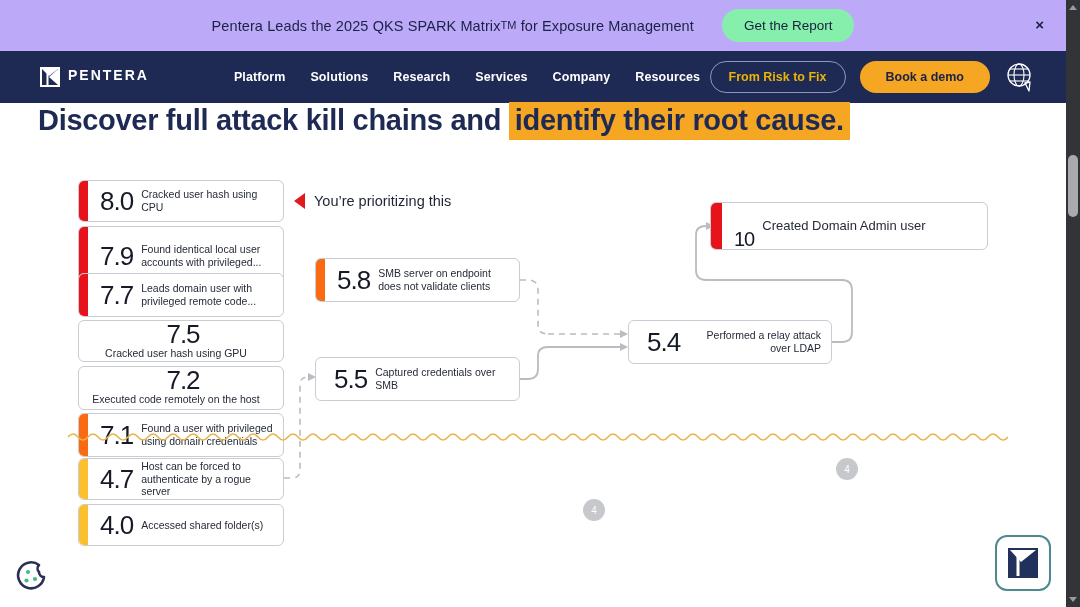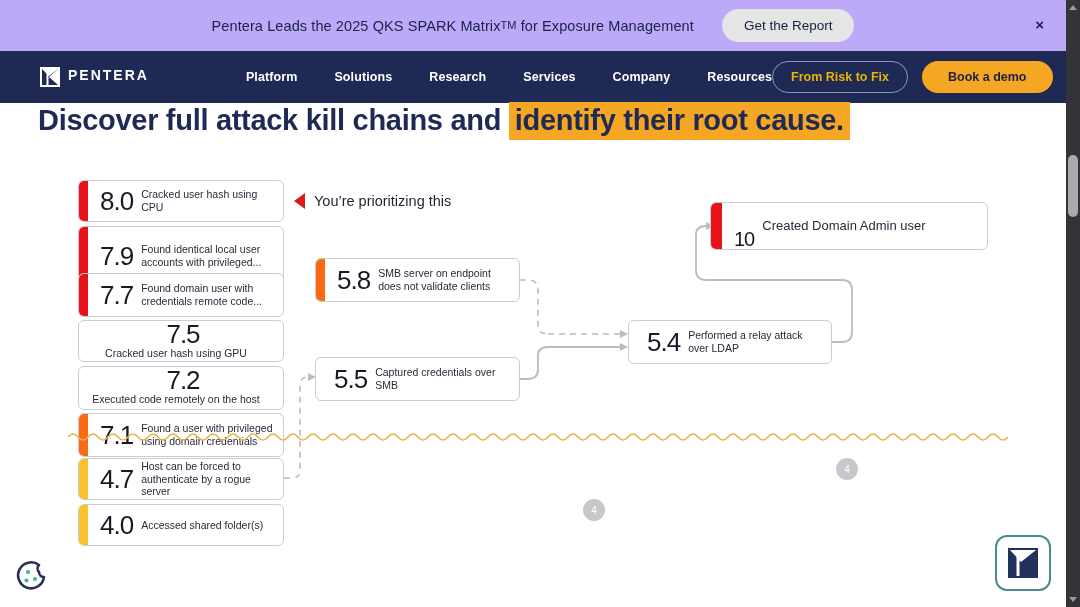--- a/index.html
+++ b/index.html
@@ -15,21 +15,21 @@
   .promo {
     position:absolute; left:0; top:0; width:1066px; height:51px;
     background:#bcaaf8;
     display:flex; align-items:center; justify-content:center; gap:28px;
   }
   .promo-text {
     font-size:14.5px; color:#1b2147; letter-spacing:.1px; white-space:nowrap;
   }
   .promo-tm { font-size:11px; vertical-align:2px; }
   .promo-btn {
-    background:#e5e5e5; color:#14203f; border:none; border-radius:18px;
+    background:#86efac; color:#14203f; border:none; border-radius:18px;
     padding:9px 22px; font-size:13.5px; font-family:inherit; cursor:pointer;
     white-space:nowrap; font-weight:400;
   }
   .promo-close {
     position:absolute; right:22px; top:17px;
     font-size:15px; color:#1b2147; cursor:pointer; line-height:1; font-weight:bold;
   }
 
   
   .nav {
@@ -38,21 +38,20 @@
   }
   .logo-wrap { display:flex; align-items:flex-start; gap:8px; margin-left:40px; }
   .logo-mark {
     width:20px; height:20px; position:relative; flex:0 0 auto;
   }
   .logo-text { color:#fff; font-size:14px; font-weight:bold; letter-spacing:2px; }
   .nav-links { display:flex; gap:25px; margin-left:85px; }
   .nav-link {
     color:#ffffff; font-size:12.5px; font-weight:bold; cursor:pointer; white-space:nowrap;
     letter-spacing:.1px;
-    margin-left:12px;
   }
   .nav-right { display:flex; align-items:center; gap:14px; margin-left:auto; margin-right:30px; }
   .btn-outline {
     border:1px solid #8e97bb; color:#eab308; background:transparent; border-radius:18px;
     padding:8px 18px; font-size:12.5px; font-weight:bold; font-family:inherit; cursor:pointer;
     white-space:nowrap;
   }
   .btn-solid {
     border:none; background:#f5a623; color:#1b2147; border-radius:18px;
     padding:9px 26px; font-size:12.5px; font-weight:bold; font-family:inherit; cursor:pointer;
@@ -211,21 +210,21 @@
       <div class="label">Cracked user hash using CPU</div>
     </div>
     <div class="card" style="left:78px; top:66px; width:206px; height:60px;">
       <div class="bar" style="background:#e8131a"></div>
       <div class="score">7.9</div>
       <div class="label">Found identical local user accounts with privileged...</div>
     </div>
     <div class="card" style="left:78px; top:113px; width:206px; height:44px;">
       <div class="bar" style="background:#e8131a"></div>
       <div class="score">7.7</div>
-      <div class="label">Found domain user with credentials remote code...</div>
+      <div class="label">Leads domain user with privileged remote code...</div>
     </div>
     <div class="card" style="left:78px; top:160px; width:206px; height:42px;flex-direction:column;">
       <div class="bar" style="background:#f96a12"></div>
       <div class="score">7.5</div>
       <div class="label">Cracked user hash using GPU</div>
     </div>
     <div class="card" style="left:78px; top:206px; width:206px; height:44px;flex-direction:column;">
       <div class="bar" style="background:#f96a12"></div>
       <div class="score">7.2</div>
       <div class="label">Executed code remotely on the host</div>
@@ -249,21 +248,21 @@
     <div class="card" style="left:315px; top:98px; width:205px; height:44px;">
       <div class="bar" style="background:#f96a12"></div>
       <div class="score">5.8</div>
       <div class="label">SMB server on endpoint does not validate clients</div>
     </div>
     <div class="card" style="left:315px; top:197px; width:205px; height:44px;">
       <div class="score" style="padding-left:18px">5.5</div>
       <div class="label">Captured credentials over SMB</div>
     </div>
 
-    <div class="card" style="left:628px; top:160px; width:204px; height:44px;">
+    <div class="card" style="left:628px; top:160px; width:204px; height:44px;text-align:right;">
       <div class="score" style="padding-left:18px">5.4</div>
       <div class="label">Performed a relay attack over LDAP</div>
     </div>
     <div class="card big" style="left:710px; top:42px; width:278px; height:48px;">
       <div class="bar" style="background:#e8131a; width:11px"></div>
       <div class="score">10</div>
       <div class="label">Created Domain Admin user</div>
     </div>
 
     <div class="badge" style="left:583px; top:339px">

